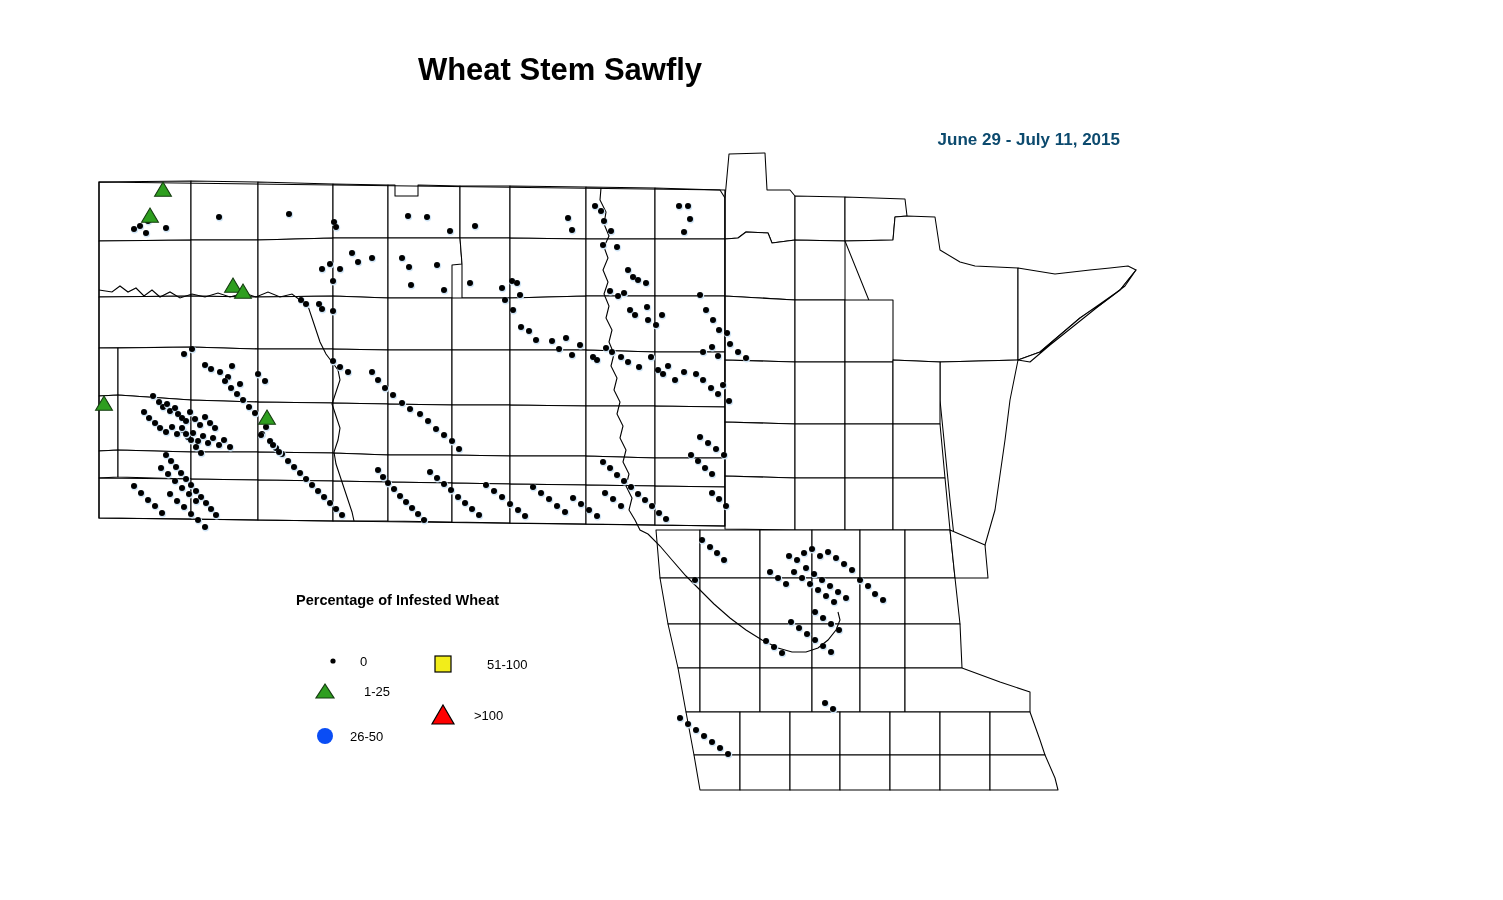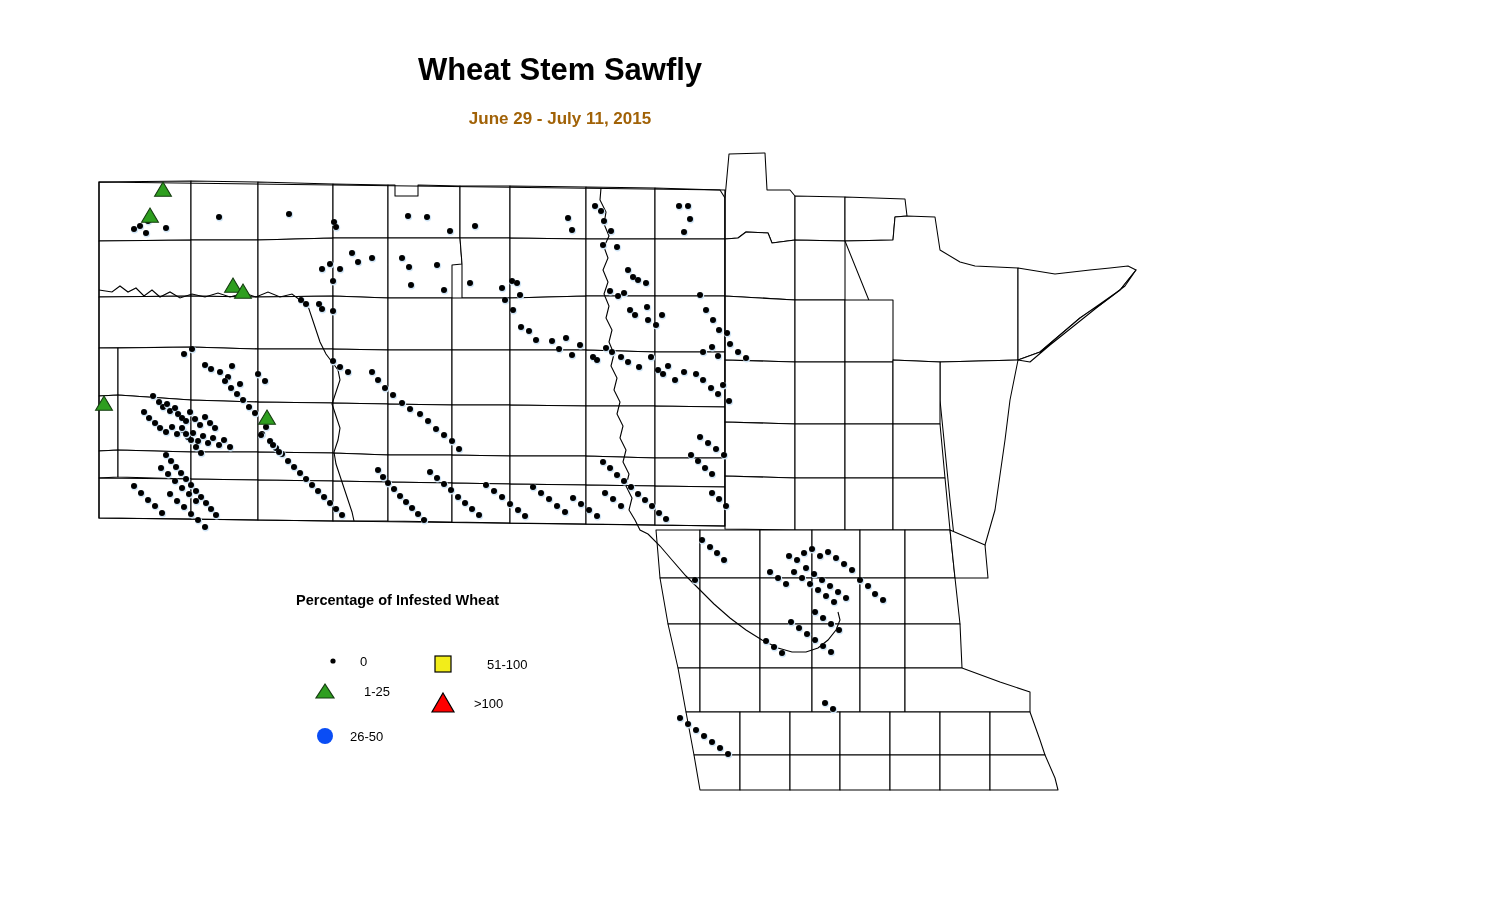--- a/index.html
+++ b/index.html
@@ -13,23 +13,23 @@
   }
   #page{position:relative;width:1503px;height:900px;}
 
   .title{
     position:absolute;left:0;top:52px;width:1120px;
     text-align:center;
     font-size:31px;font-weight:bold;color:#000;
     letter-spacing:0px;
   }
   .subtitle{
-    position:absolute;left:0;top:109px;width:1120px;
-    text-align:center;
-    font-size:17px;font-weight:bold;color:#a16207;
+    position:absolute;left:0;top:130px;width:1120px;
+    text-align:right;
+    font-size:17px;font-weight:bold;color:#0c4a6e;
   }
 
   #map-wrap{position:absolute;left:0;top:0;width:1503px;height:900px;}
   svg.mapsvg{position:absolute;left:0;top:0;width:1503px;height:900px;}
 
   .county{fill:#ffffff;stroke:#000000;stroke-width:1.05;stroke-linejoin:round;stroke-linecap:round;}
   .stateline{fill:none;stroke:#000000;stroke-width:1.2;}
   .riverline{fill:none;stroke:#000000;stroke-width:1.1;}
 
   .pt-zero{fill:#000000;}
@@ -46,21 +46,21 @@
   .legend-label{
     font-size:13px;color:#000;white-space:nowrap;
   }
   .legend-sym{
     width:30px;height:30px;display:flex;align-items:center;justify-content:center;
   }
   .lr-0   {left:22px; top:54px;}
   .lr-125 {left:14px; top:84px;}
   .lr-2650{left:14px; top:129px;}
   .lr-51  {left:132px;top:57px;}
-  .lr-100 {left:132px;top:96px;justify-content:center;}
+  .lr-100 {left:132px;top:108px;justify-content:center;}
   .lr-0    .legend-label{margin-left:12px;}
   .lr-125  .legend-label{margin-left:24px;}
   .lr-2650 .legend-label{margin-left:10px;text-align:center;}
   .lr-51   .legend-label{margin-left:29px;}
   .lr-100  .legend-label{margin-left:16px;}
 </style>
 </head>
 <body>
 
 <div id="page">

